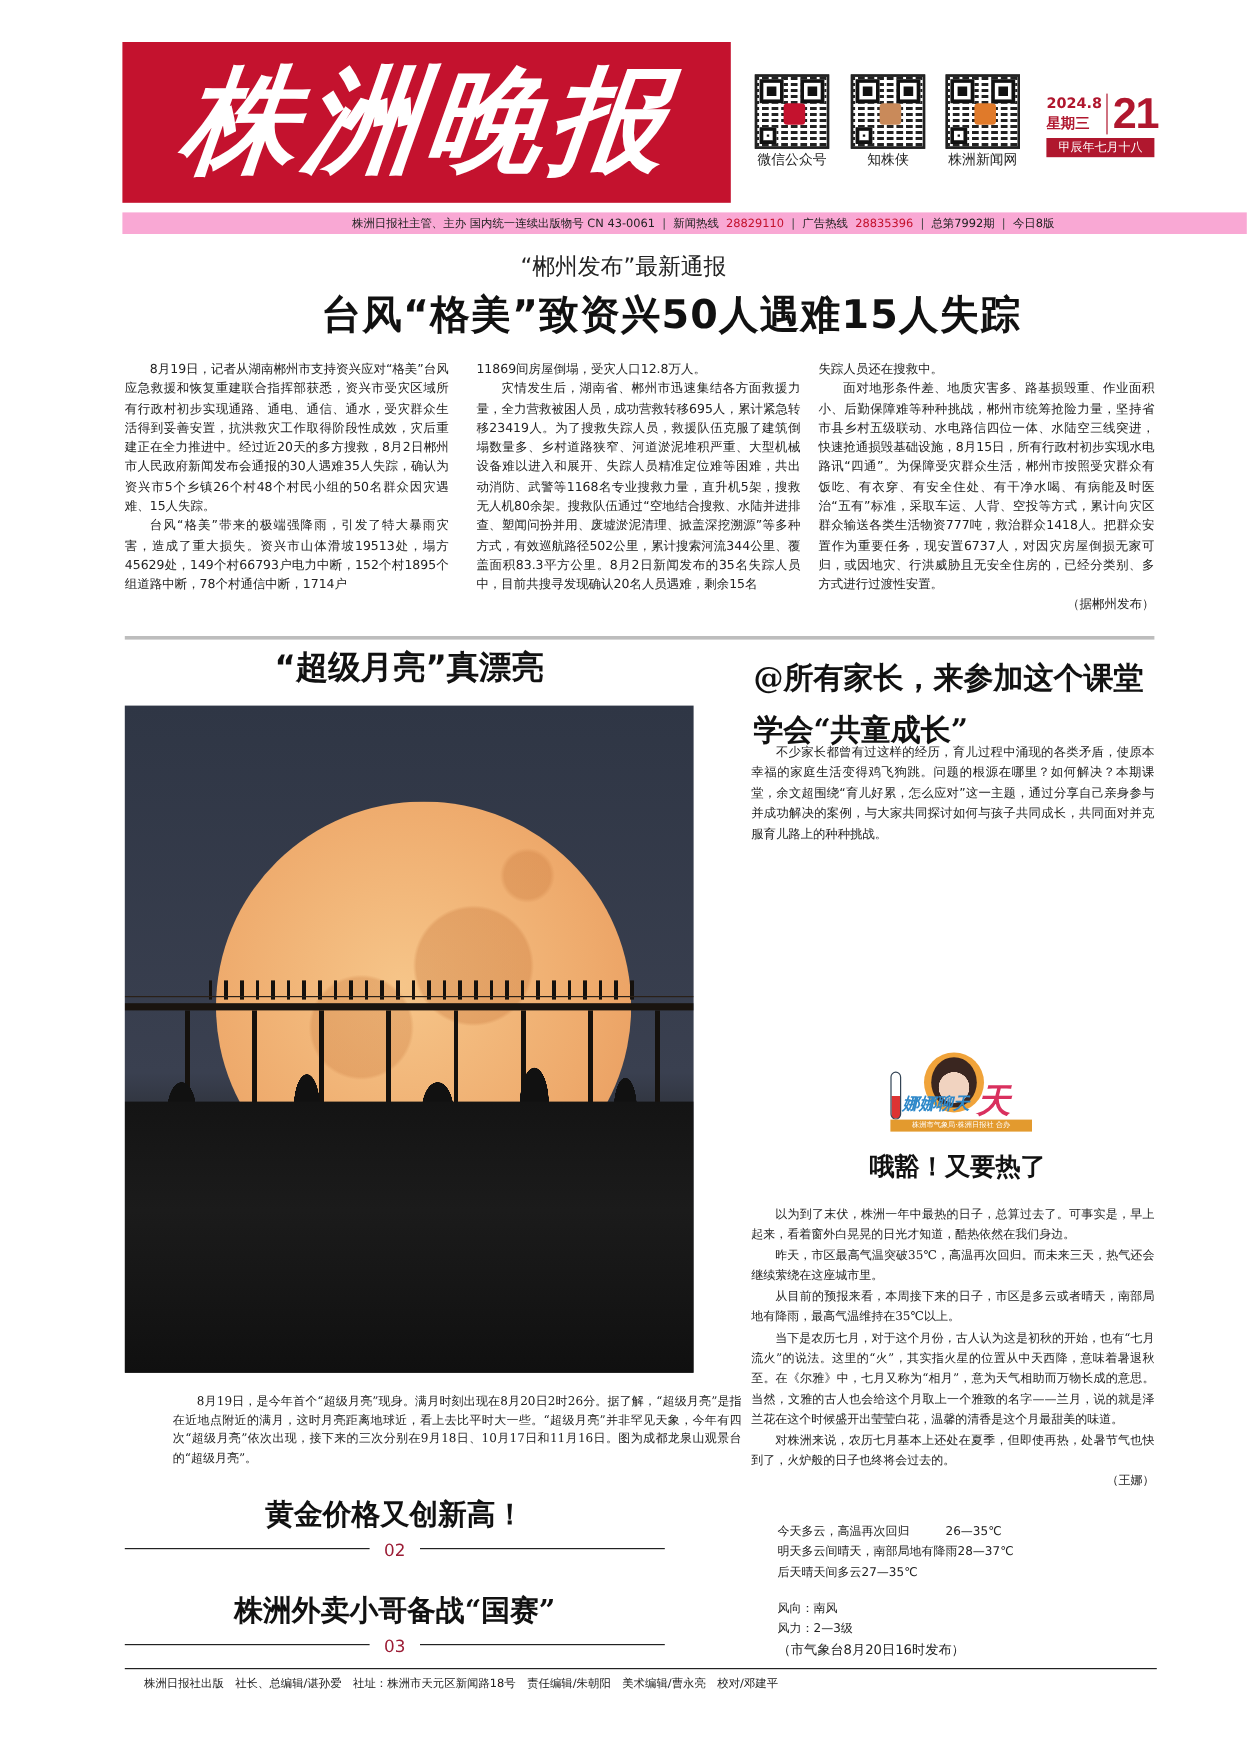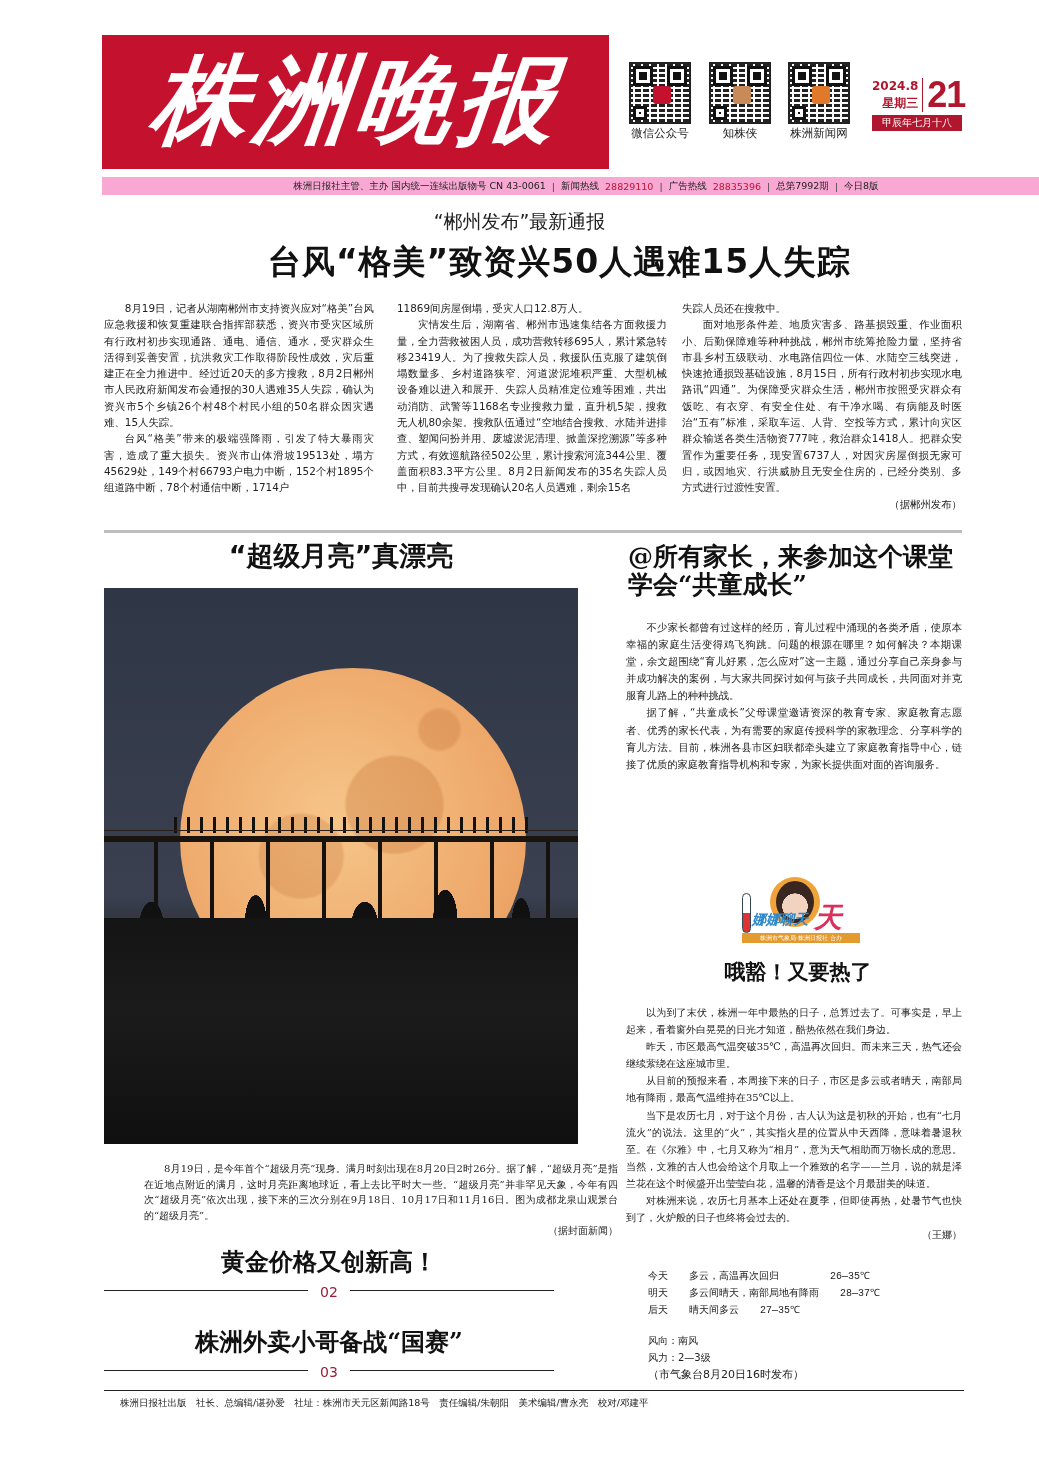--- a/index.html
+++ b/index.html
@@ -16,21 +16,21 @@
       #222;
       position: relative; border: 2px solid #222; }
   .qr::before, .qr::after { content: ""; position: absolute; width: 14px; height: 14px; border: 3px solid #111; background: #fff; box-shadow: inset 0 0 0 3px #fff, inset 0 0 0 7px #111; }
   .qr::before { left: 2px; top: 2px; }
   .qr::after { right: 2px; top: 2px; }
   .qr-corner { position: absolute; left: 2px; bottom: 2px; width: 14px; height: 14px; border: 3px solid #111; background: #fff; box-shadow: inset 0 0 0 3px #fff, inset 0 0 0 7px #111; }
   .qr-logo { position: absolute; left: 22px; top: 22px; width: 18px; height: 18px; border-radius: 3px; }
   .qr-label { font-size: 11.5px; margin-top: 2px; color: #222; white-space: nowrap; }
 
   .dateblock { position: absolute; left: 872px; top: 78px; width: 92px; }
-  .date-row { display: flex; align-items: center; text-align: right; }
+  .date-row { display: flex; align-items: center; }
   .date-left { display: flex; flex-direction: column; color: #b0172e; font-weight: bold; font-size: 12px; line-height: 17px; padding-right: 4px; border-right: 1.5px solid #b0172e; }
   .date-day { color: #b0172e; font-family: "Liberation Sans", sans-serif; font-weight: bold; font-size: 36px; line-height: 34px; padding-left: 4px; letter-spacing: -1px; }
   .lunar { margin-top: 3px; background: #b0172e; color: #fff; font-size: 10px; text-align: center; padding: 1px 0; width: 90px; }
 
   .infobar { position: absolute; left: 102px; top: 177px; width: 968px; height: 18px; background: #f9a8d4; display: flex; align-items: center; justify-content: center; font-size: 9.5px; color: #222; gap: 6px; }
   .infobar .sep { color: #444; }
   .infobar .hot { color: #c4122e; }
 
   .kicker { position: absolute; left: 0; width: 1039px; top: 209px; text-align: center; font-size: 19px; color: #222; }
   .headline { position: absolute; left: 0; width: 1039px; top: 240px; text-align: center; font-size: 33px; font-weight: bold; color: #111; letter-spacing: 1px; margin-left: 40px; }
@@ -63,36 +63,36 @@
 
   .moon-caption { position: absolute; left: 104px; top: 1161px; width: 474px; font-family: "DejaVu Serif", serif; font-size: 10px; line-height: 15.6px; text-align: justify; color: #222; margin-left: 40px; }
   .moon-caption p { text-indent: 2em; }
 
   .teaser { position: absolute; left: 104px; width: 450px; text-align: center; }
   .teaser-title { font-family: "DejaVu Serif", serif; font-size: 24px; font-weight: bold; color: #111; }
   .teaser-line { position: relative; margin-top: 4px; height: 16px; }
   .teaser-line::before { content: ""; position: absolute; left: 0; right: 0; top: 8px; height: 1px; background: #222; }
   .teaser-num { position: relative; display: inline-block; background: #fff; padding: 0 12px; color: #9b1c35; font-weight: normal; font-size: 14px; line-height: 16px; }
 
-  .parent-title { position: absolute; left: 628px; top: 543px; width: 340px; font-family: "DejaVu Serif", serif; font-size: 25px; line-height: 28px; font-weight: bold; color: #111; }
+  .parent-title { position: absolute; left: 628px; top: 543px; width: 340px; font-family: "DejaVu Serif", serif; font-size: 25px; line-height: 44px; font-weight: bold; color: #111; }
   .col-right { left: 626px; top: 619px; width: 336px; font-size: 10.3px; line-height: 17.1px; }
 
   .badge { position: absolute; left: 738px; top: 873px; width: 126px; height: 76px; }
   .badge-sun { position: absolute; left: 32px; top: 4px; width: 50px; height: 50px; border-radius: 50%; background: #f0a33a; }
   .badge-face { position: absolute; left: 38px; top: 8px; width: 38px; height: 42px; border-radius: 50%; background: radial-gradient(circle at 50% 60%, #f1d3c0 0 40%, #3a2620 41%); }
   .badge-thermo { position: absolute; left: 4px; top: 20px; width: 9px; height: 40px; border: 1.5px solid #345; border-radius: 5px; background: linear-gradient(180deg, #fff 50%, #d33 50%); }
   .badge-text { position: absolute; left: 14px; top: 38px; font-size: 14px; font-weight: bold; color: #2e88c9; font-style: italic; }
   .badge-big { position: absolute; left: 76px; top: 26px; font-size: 28px; font-weight: bold; color: #d9305e; font-style: italic; }
   .badge-strip { position: absolute; left: 4px; top: 60px; width: 118px; height: 10px; background: #e39a2e; color: #fff; font-size: 6px; line-height: 10px; text-align: center; white-space: nowrap; overflow: hidden; }
 
   .heat-title { position: absolute; left: 628px; top: 958px; width: 340px; text-align: center; font-family: "DejaVu Serif", serif; font-size: 21px; font-weight: bold; color: #111; }
   .col-heat { left: 626px; top: 1004px; width: 336px; font-family: "DejaVu Serif", serif; font-size: 10px; line-height: 17.1px; }
 
   .forecast { position: absolute; left: 648px; top: 1268px; font-size: 10px; line-height: 17px; color: #222; }
-  .forecast .row { display: flex; gap: 21px; white-space: nowrap; font-family: Liberation Mono, monospace; }
+  .forecast .row { display: flex; gap: 0; white-space: nowrap; }
   .forecast .gap { height: 13px; }
   .forecast .issued { font-size: 11px; }
 
   .bottom-rule { position: absolute; left: 104px; top: 1390px; width: 860px; height: 1px; background: #222; }
   .footer { position: absolute; left: 120px; top: 1397px; width: 860px; text-align: left; font-size: 9.5px; color: #222; word-spacing: 8px; }
 </style>
 </head>
 <body>
 
 <div class="masthead">
@@ -170,36 +170,34 @@
   <div class="moon"></div>
   <div class="people"></div>
   <div class="rail"></div>
   <div class="bridge"></div>
   <div class="pillars"></div>
   <div class="trees"></div>
   <div class="ground"></div>
 </div>
 <div class="moon-caption">
   <p>8月19日，是今年首个“超级月亮”现身。满月时刻出现在8月20日2时26分。据了解，“超级月亮”是指在近地点附近的满月，这时月亮距离地球近，看上去比平时大一些。“超级月亮”并非罕见天象，今年有四次“超级月亮”依次出现，接下来的三次分别在9月18日、10月17日和11月16日。图为成都龙泉山观景台的“超级月亮”。</p>
-  <span class="src">（据封面新闻）</span>
 </div>
 
 <div class="teaser" style="top:1246px;">
   <div class="teaser-title">黄金价格又创新高！</div>
   <div class="teaser-line"><span class="teaser-num">02</span></div>
 </div>
 <div class="teaser" style="top:1326px;">
   <div class="teaser-title">株洲外卖小哥备战“国赛”</div>
   <div class="teaser-line"><span class="teaser-num">03</span></div>
 </div>
 
 <h2 class="parent-title">@所有家长，来参加这个课堂学会“共童成长”</h2>
 <div class="col col-right">
   <p>不少家长都曾有过这样的经历，育儿过程中涌现的各类矛盾，使原本幸福的家庭生活变得鸡飞狗跳。问题的根源在哪里？如何解决？本期课堂，余文超围绕“育儿好累，怎么应对”这一主题，通过分享自己亲身参与并成功解决的案例，与大家共同探讨如何与孩子共同成长，共同面对并克服育儿路上的种种挑战。</p>
-  <p>据了解，“共童成长”父母课堂邀请资深的教育专家、家庭教育志愿者、优秀的家长代表，为有需要的家庭传授科学的家教理念、分享科学的育儿方法。目前，株洲各县市区妇联都牵头建立了家庭教育指导中心，链接了优质的家庭教育指导机构和专家，为家长提供面对面的咨询服务。</p>
 </div>
 
 <div class="badge">
   <div class="badge-sun"></div>
   <div class="badge-face"></div>
   <div class="badge-thermo"></div>
   <span class="badge-text">娜娜聊天</span>
   <span class="badge-big">天</span>
   <div class="badge-strip">株洲市气象局·株洲日报社 合办</div>
 </div>

